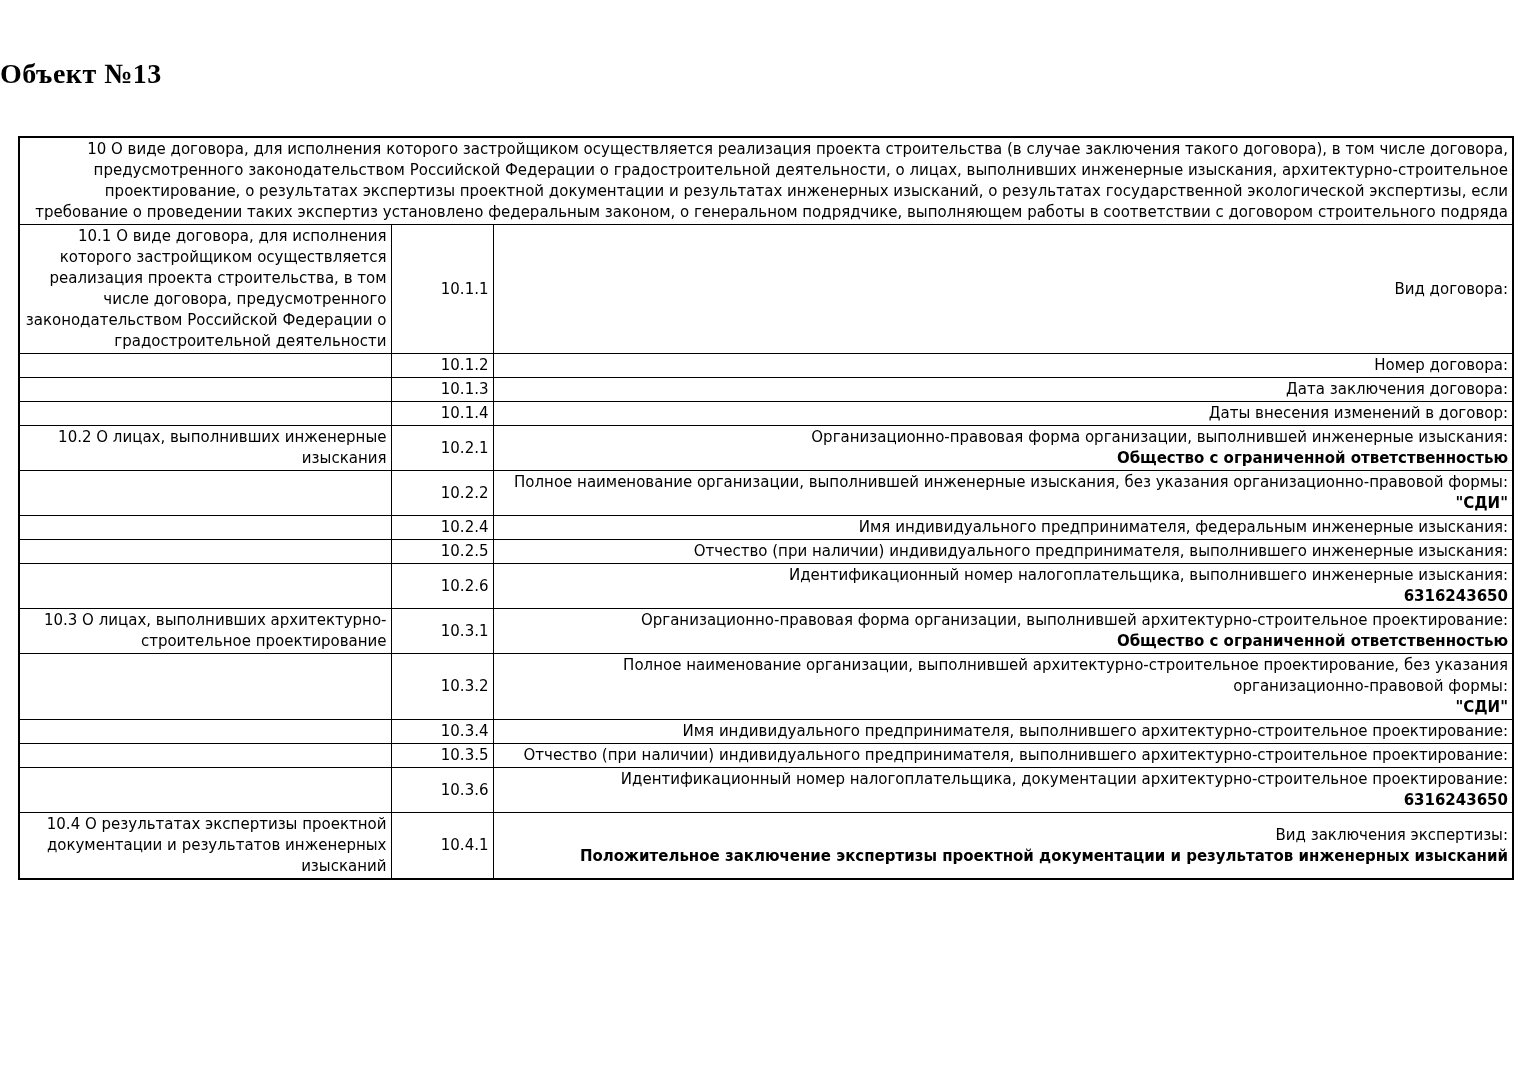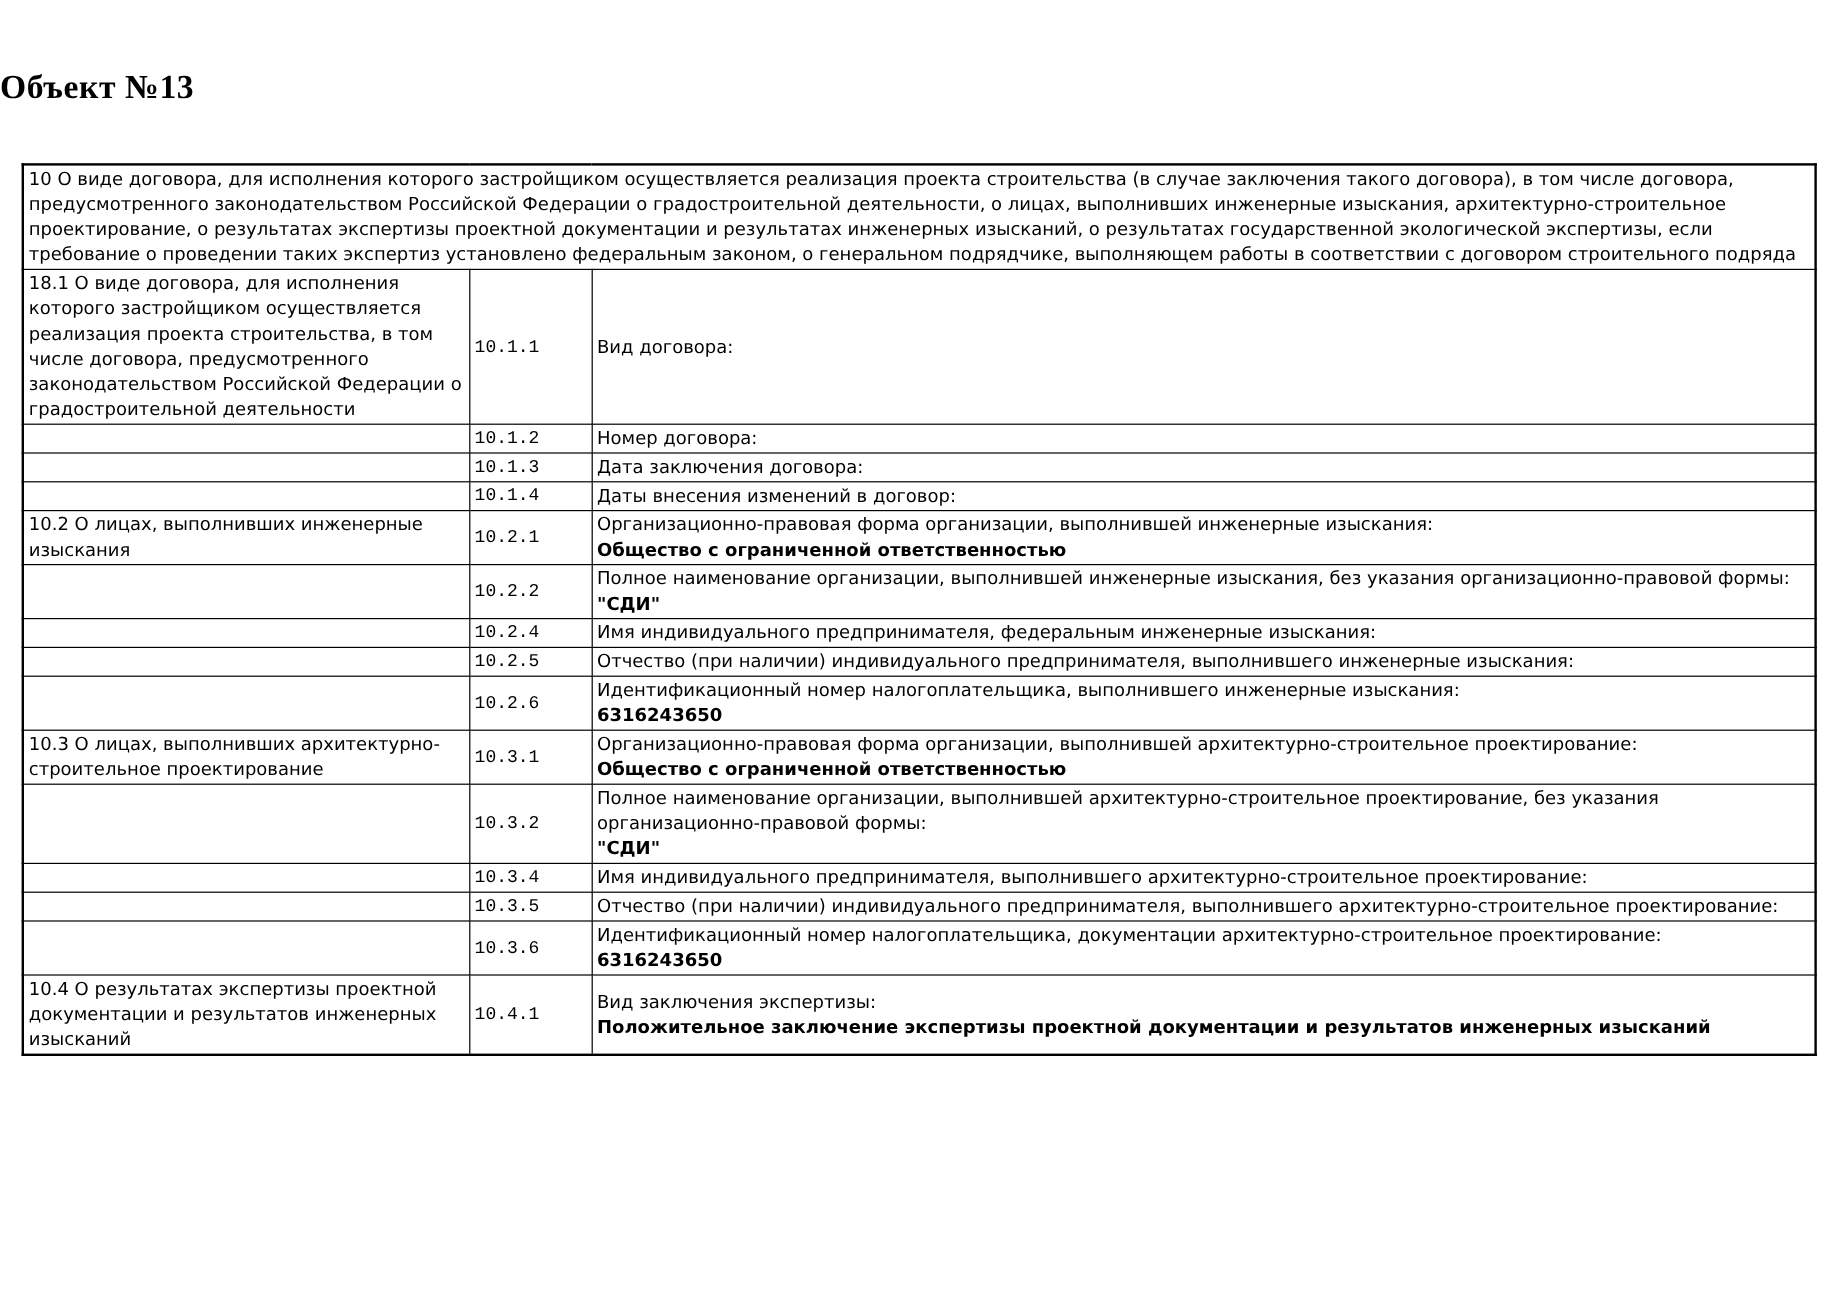--- a/index.html
+++ b/index.html
@@ -25,36 +25,36 @@
   }
   table.disclosure {
     border-collapse: collapse;
     table-layout: fixed;
     width: 1494px;
     margin: 46px 0 0 18px;
     font-family: "DejaVu Sans", "Liberation Sans", sans-serif;
     font-size: 15px;
     line-height: 21px;
     border: 2px solid #000000;
+    text-align: right;
   }
   table.disclosure td {
     border: 1px solid #000000;
     padding: 1px 4px;
     overflow: hidden;
     word-wrap: break-word;
   }
   td.header-cell {
     vertical-align: top;
   }
   td.c1 {
     vertical-align: top;
   }
   td.c2 {
     vertical-align: middle;
-    font-family: Liberation Mono, monospace;
   }
   td.c3 {
     vertical-align: middle;
   }
   .val {
     font-weight: bold;
   }
   .val:empty {
     display: none;
   }
@@ -69,21 +69,21 @@
       <col style="width:372px">
       <col style="width:102px">
       <col style="width:1020px">
     </colgroup>
     <tbody id="table-body">
       <tr>
         <td colspan="3" class="header-cell">10 О виде договора, для исполнения которого застройщиком осуществляется реализация проекта строительства (в случае заключения такого договора), в том числе договора, предусмотренного законодательством Российской Федерации о градостроительной деятельности, о лицах, выполнивших инженерные изыскания, архитектурно-строительное проектирование, о результатах экспертизы проектной документации и результатах инженерных изысканий, о результатах государственной экологической экспертизы, если требование о проведении таких экспертиз установлено федеральным законом, о генеральном подрядчике, выполняющем работы в соответствии с договором строительного подряда</td>
       </tr>
 
   <tr>
-    <td class="c1">18.1 О виде договора, для исполнения которого застройщиком осуществляется реализация проекта строительства, в том числе договора, предусмотренного законодательством Российской Федерации о градостроительной деятельности</td>
+    <td class="c1">10.1 О виде договора, для исполнения которого застройщиком осуществляется реализация проекта строительства, в том числе договора, предусмотренного законодательством Российской Федерации о градостроительной деятельности</td>
     <td class="c2">10.1.1</td>
     <td class="c3">
       <span class="lbl">Вид договора:</span>
       
     </td>
   </tr>
 
   <tr>
     <td class="c1"></td>
     <td class="c2">10.1.2</td>

